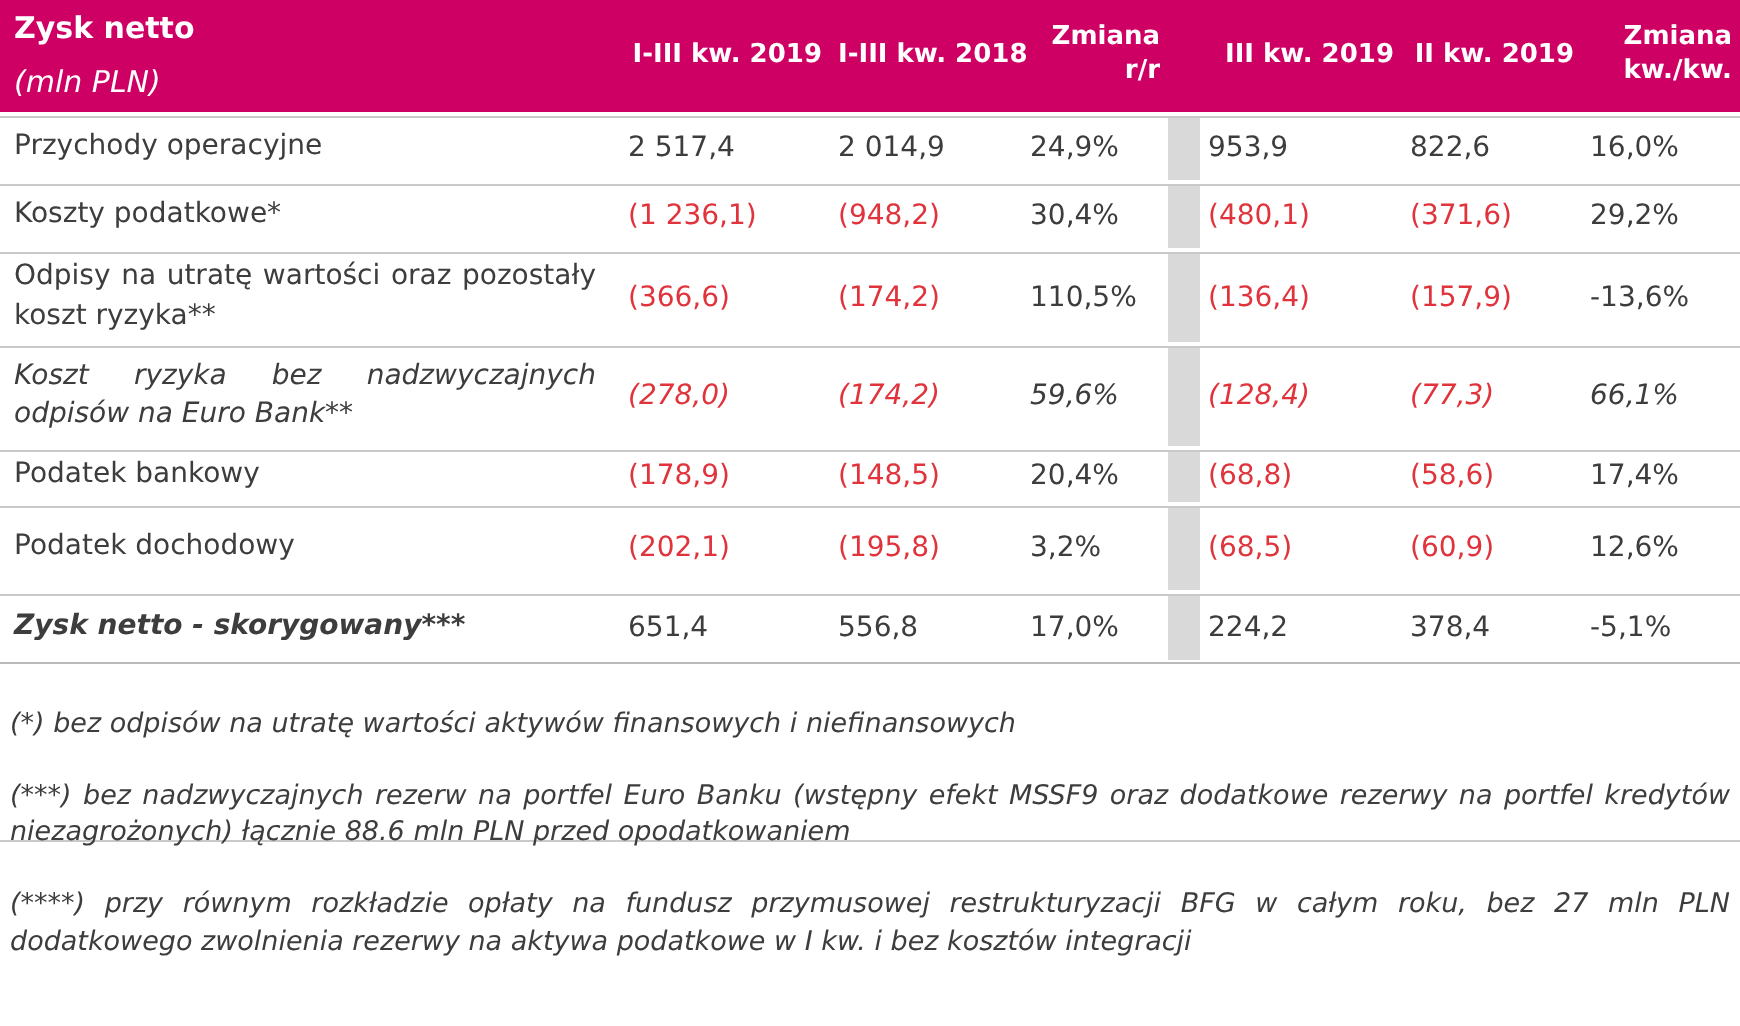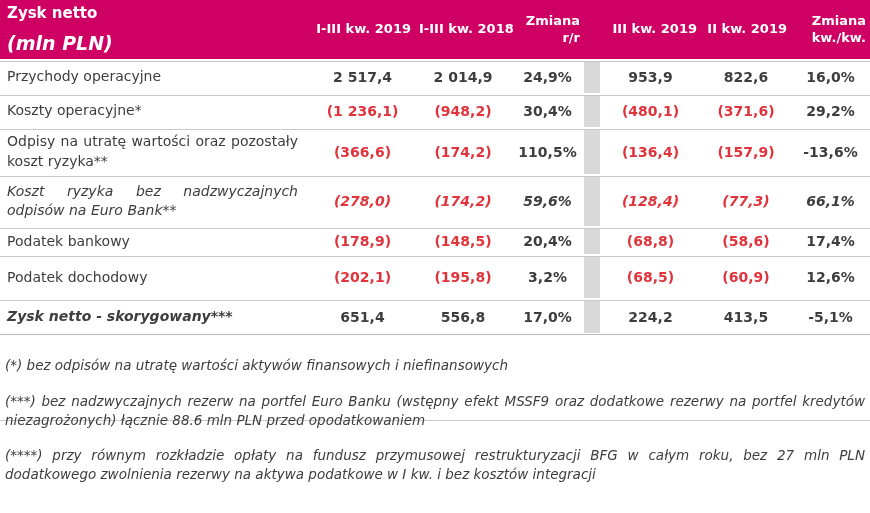--- a/index.html
+++ b/index.html
@@ -27,38 +27,38 @@
     background: var(--brand, #ce0064);
     color: #ffffff;
     font-size: 13px;
     font-weight: bold;
     vertical-align: middle;
     padding: 4px 4px;
     line-height: 1.3;
   }
   th.label-th { text-align: left; padding-left: 7px; }
   .tbl-title { font-weight: bold; font-size: 15px; }
-  .tbl-sub { font-style: italic; font-weight: bold; font-size: 19px; margin-top: 7px; }
+  .tbl-sub { font-style: italic; font-weight: normal; font-size: 15px; margin-top: 7px; }
   th.num { text-align: right; white-space: nowrap; }
   
   tbody td {
     font-size: 14px;
     vertical-align: middle;
     border-top: 2px solid #ffffff;
     box-shadow: inset 0 1px 0 var(--grid, #c9c9c9);
     padding: 3px 4px;
     background: #ffffff;
   }
   tbody td.label {
     text-align: justify;
     padding-left: 7px;
     padding-right: 12px;
     line-height: 1.4;
   }
-  tbody td.num { text-align: center; white-space: nowrap; font-weight: bold; }
+  tbody td.num { text-align: left; white-space: nowrap; }
   td.sep, th.sep { padding: 0; }
   thead th.sep { background: var(--brand, #ce0064); }
   tbody td.sep { background: var(--shaded, #d9d9d9); }
   tbody tr.shaded td { background: var(--shaded, #d9d9d9); }
   .neg { color: var(--negative, #e0333b); }
   .it { font-style: italic; }
   .b  { font-weight: bold; }
   tbody tr:nth-child(1) { height: 34px; border-radius: 10px; }
   tbody tr:nth-child(2) { height: 34px; }
   tbody tr:nth-child(3) { height: 46px; margin-top: 34px; }
@@ -133,21 +133,21 @@
           <td class="label">Przychody operacyjne</td>
           <td class="num">2 517,4</td>
           <td class="num">2 014,9</td>
           <td class="num">24,9%</td>
           <td class="sep"></td>
           <td class="num">953,9</td>
           <td class="num">822,6</td>
           <td class="num">16,0%</td>
         </tr>
         <tr>
-          <td class="label">Koszty operacyjne*</td>
+          <td class="label">Koszty podatkowe*</td>
           <td class="num neg">(1 236,1)</td>
           <td class="num neg">(948,2)</td>
           <td class="num">30,4%</td>
           <td class="sep"></td>
           <td class="num neg">(480,1)</td>
           <td class="num neg">(371,6)</td>
           <td class="num">29,2%</td>
         </tr>
         <tr>
           <td class="label">Odpisy na utratę wartości oraz pozostały koszt ryzyka**</td>
@@ -189,21 +189,21 @@
           <td class="num neg">(60,9)</td>
           <td class="num">12,6%</td>
         </tr>
         <tr>
           <td class="label it b">Zysk netto - skorygowany***</td>
           <td class="num">651,4</td>
           <td class="num">556,8</td>
           <td class="num">17,0%</td>
           <td class="sep"></td>
           <td class="num">224,2</td>
-          <td class="num">413,5</td>
+          <td class="num">378,4</td>
           <td class="num">-5,1%</td>
         </tr>
       </tbody>
   </table>
 
   <div class="footnotes">
       <p class="footnote">(*) bez odpisów na utratę wartości aktywów finansowych i niefinansowych</p>
       <p class="footnote">(***) bez nadzwyczajnych rezerw na portfel Euro Banku (wstępny efekt MSSF9 oraz dodatkowe rezerwy na portfel kredytów niezagrożonych) łącznie 88.6 mln PLN przed opodatkowaniem</p>
       <p class="footnote">(****) przy równym rozkładzie opłaty na fundusz przymusowej restrukturyzacji BFG w całym roku, bez 27 mln PLN dodatkowego zwolnienia rezerwy na aktywa podatkowe w I kw. i bez kosztów integracji</p>
     </div>

